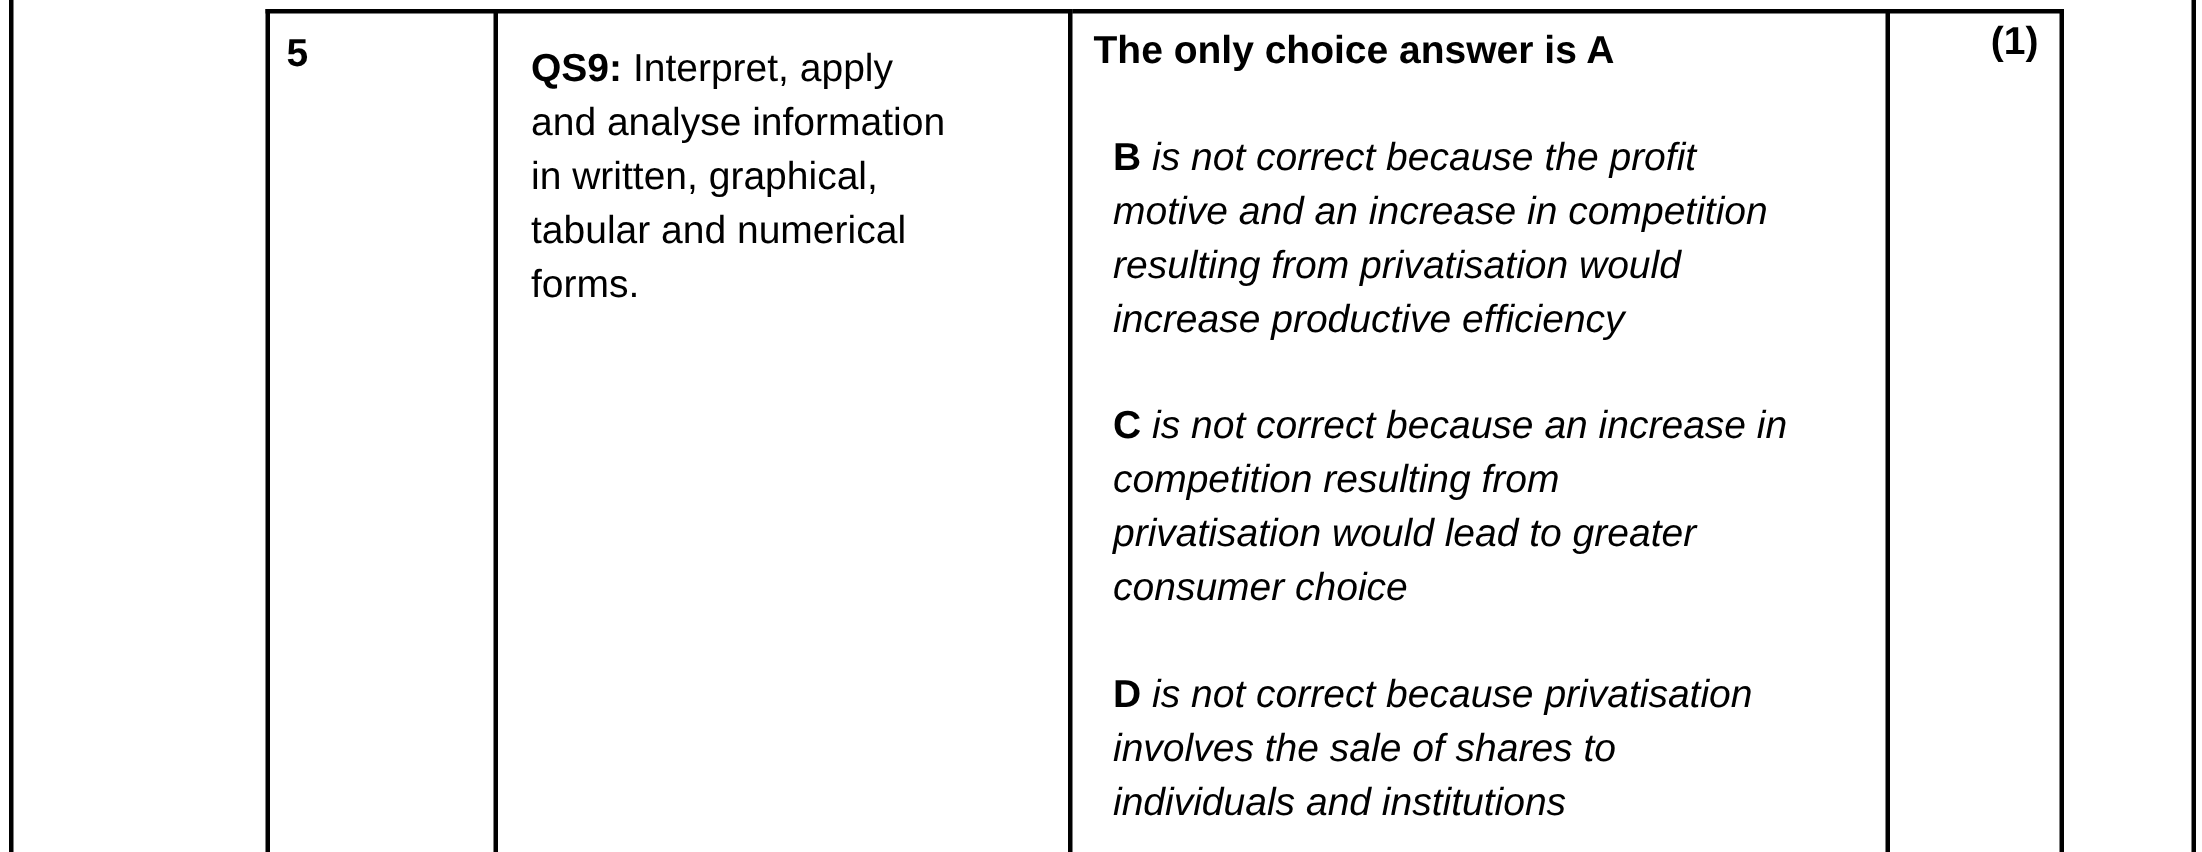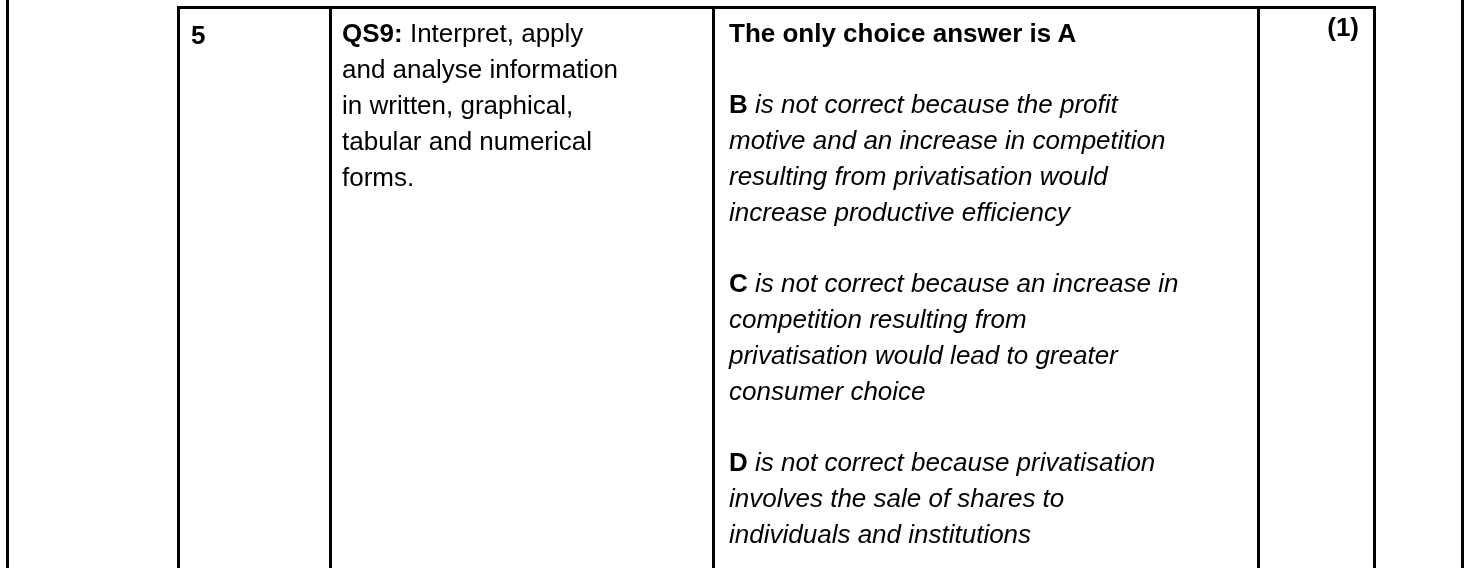--- a/index.html
+++ b/index.html
@@ -55,29 +55,29 @@
   td.answer-cell {
     padding: 6px 8px 0 14px;
   }
   td.mark-cell {
     vertical-align: bottom;
     text-align: right;
     padding: 0 14px 30px 0;
     font-weight: bold;
     font-size: 27px;
   }
-  .skill-text { margin: 0; }
+  .skill-text { margin: 12px; }
   .skill-code { font-weight: bold; }
 
   .answer-heading {
     margin: 0;
     font-weight: bold;
   }
   .option-para {
-    margin: 35px 0 0 0;
+    margin: 35px 0 0 13px;
   }
   .opt-letter {
     font-weight: bold;
     font-style: normal;
   }
   .opt-text {
     font-style: italic;
   }
 </style>
 </head>

